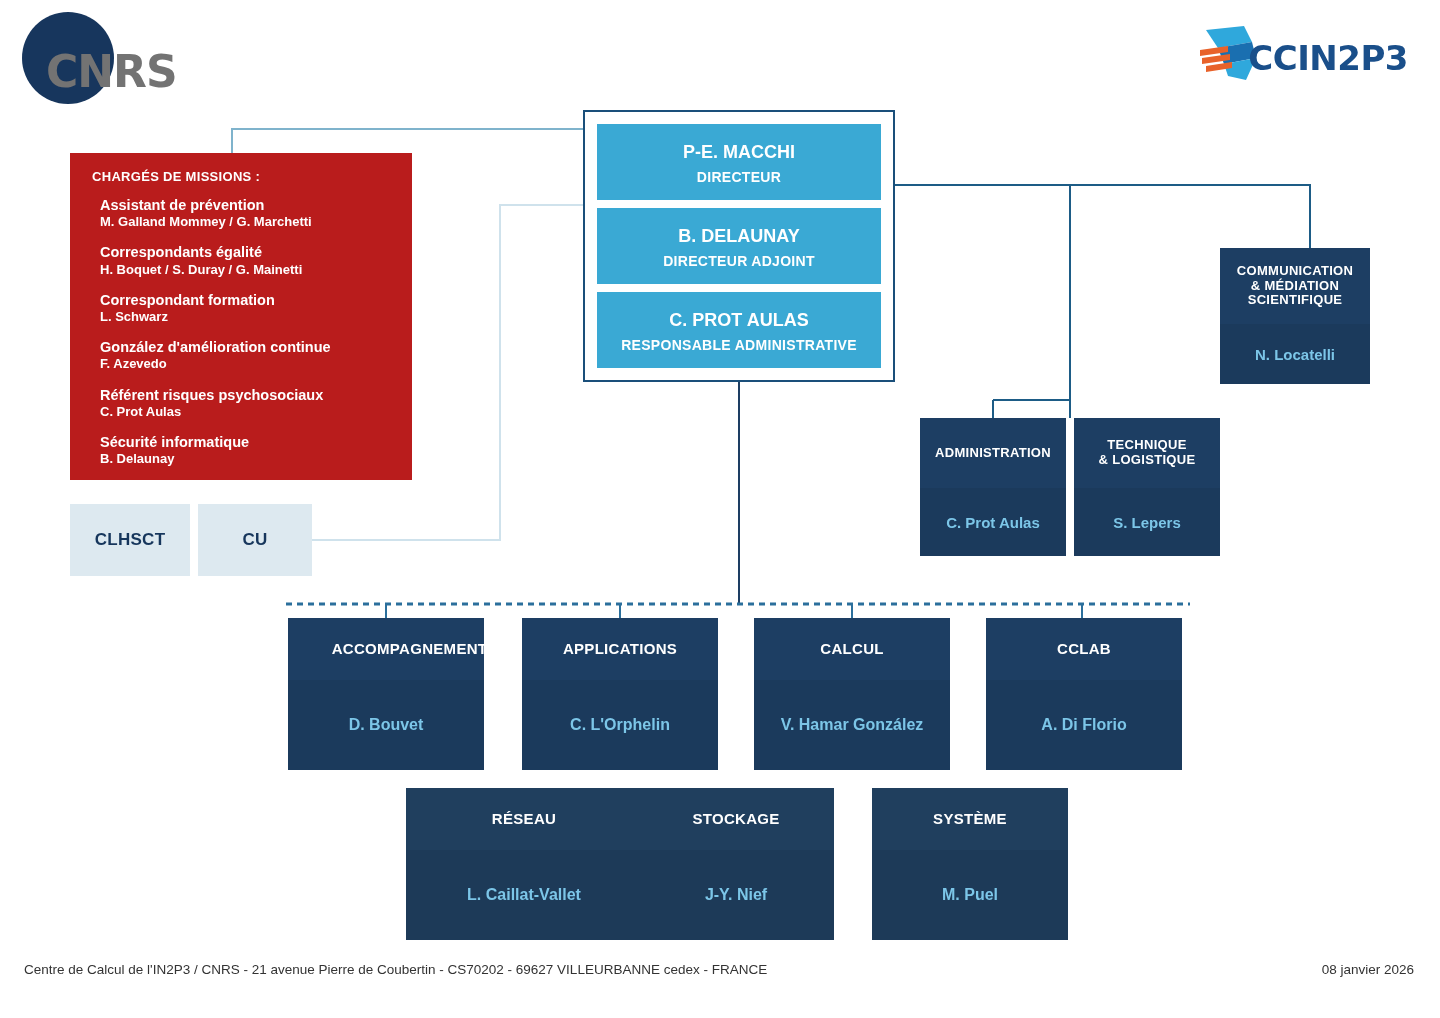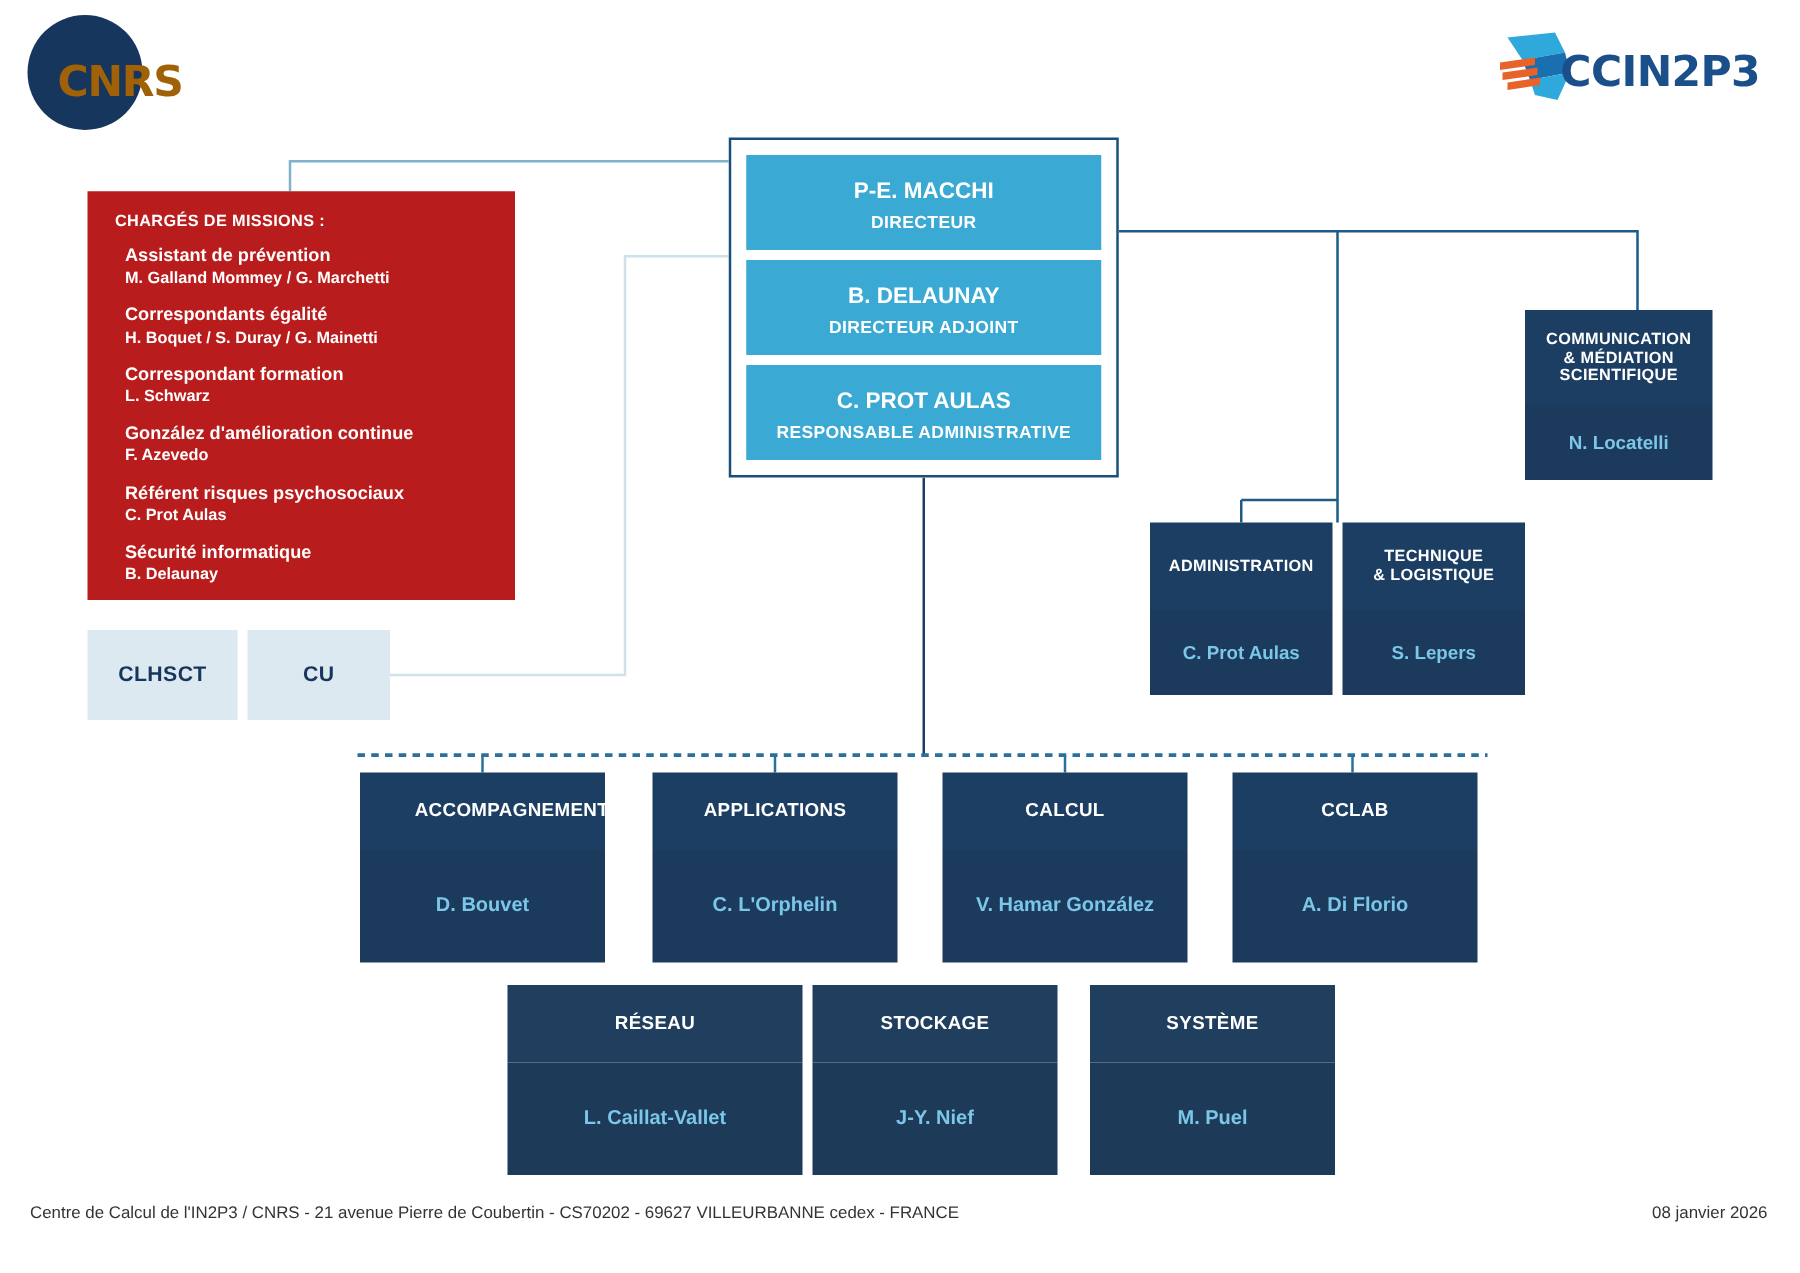--- a/index.html
+++ b/index.html
@@ -34,22 +34,22 @@
   .cnrs-circle {
     position: absolute;
     left: 0; top: 0;
     width: 92px; height: 92px;
     border-radius: 50%;
     background: #17365d;
   }
   .cnrs-text {
     position: absolute;
     left: 24px; top: 34px;
-    color: #a16207;
-    font-size: 34px;
+    color: #737373;
+    font-size: 44px;
     font-weight: bold;
     letter-spacing: -1px;
     font-family: "DejaVu Sans", sans-serif;
     text-align: right;
   }
   .cc-logo {
     position: absolute;
     right: 32px; top: 20px;
     width: 210px; height: 66px;
   }
@@ -303,21 +303,21 @@
   </div>
   <div class="unit" style="left:986px; top:618px; width:196px; height:152px;">
     <div class="head" style="height:62px; font-size:15px;">CCLAB</div>
     <div class="body" style="height:90px; font-size:16px;">A. Di Florio</div>
   </div>
 
   <div class="unit mid" style="left:406px; top:788px; width:236px; height:152px;">
     <div class="head" style="height:62px; font-size:15px;">RÉSEAU</div>
     <div class="body" style="height:90px; font-size:16px;">L. Caillat-Vallet</div>
   </div>
-  <div class="unit mid" style="left:638px; top:788px; width:196px; height:152px;margin-left:12px;">
+  <div class="unit mid" style="left:638px; top:788px; width:196px; height:152px;">
     <div class="head" style="height:62px; font-size:15px;">STOCKAGE</div>
     <div class="body" style="height:90px; font-size:16px;">J-Y. Nief</div>
   </div>
   <div class="unit mid" style="left:872px; top:788px; width:196px; height:152px;">
     <div class="head" style="height:62px; font-size:15px;">SYSTÈME</div>
     <div class="body" style="height:90px; font-size:16px;">M. Puel</div>
   </div>
 
   <div class="footer-left">Centre de Calcul de l'IN2P3 / CNRS - 21 avenue Pierre de Coubertin - CS70202 - 69627 VILLEURBANNE cedex - FRANCE</div>
   <div class="footer-right">08 janvier 2026</div>

